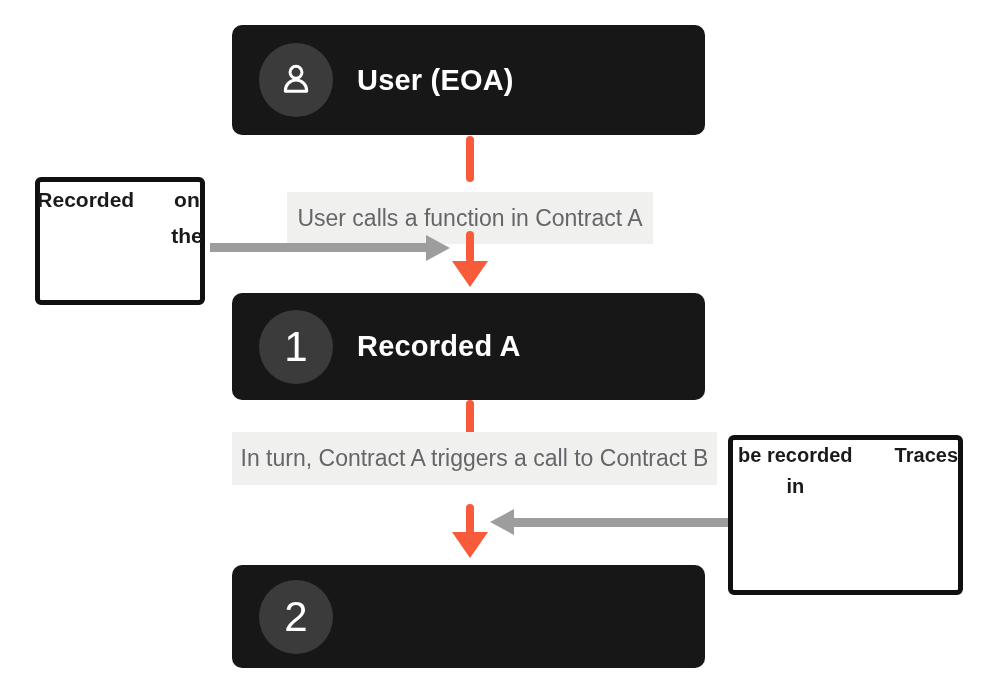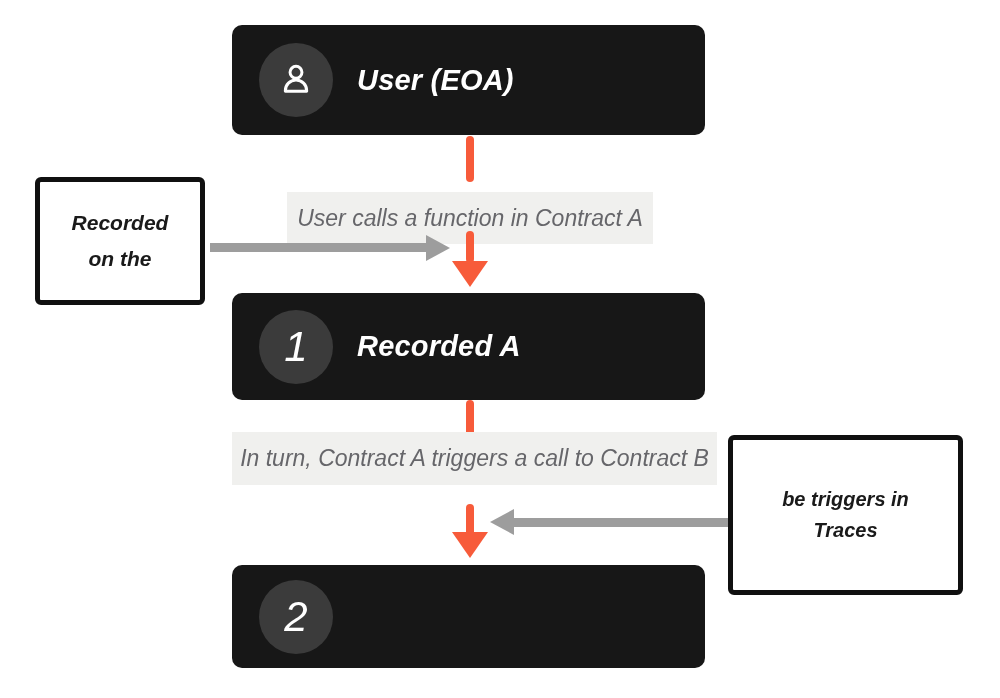--- a/index.html
+++ b/index.html
@@ -8,21 +8,21 @@
     --node-bg:#171717;
     --node-circle:#3b3b3b;
     --label-bg:#f0f0ee;
     --label-text:#66666a;
     --annotation-border:#101010;
     --annotation-text:#1a1a1a;
   }
   *{margin:0;padding:0;box-sizing:border-box;}
   html,body{background:#ffffff;}
   body{font-family:"Liberation Sans","DejaVu Sans",sans-serif;}
-  .canvas{position:relative;width:1000px;height:698px;background:#ffffff;overflow:hidden;font-style:italic;}
+  .canvas{position:relative;width:1000px;height:698px;background:#ffffff;overflow:hidden;}
 
   
   .node{
     position:absolute;left:232px;width:473px;
     background:var(--node-bg);border-radius:10px;
     display:flex;align-items:center;gap:24px;padding-left:27px;
   }
   .node-user{top:25px;height:110px;}
   .node-a{top:293px;height:107px;}
   .node-b{top:565px;height:103px;}
@@ -60,22 +60,22 @@
   .gshaft{position:absolute;height:9px;background:var(--arrow-gray);}
   .gshaft-1{left:210px;top:243px;width:216px;}
   .gshaft-2{left:514px;top:518px;width:216px;}
   .ghead{position:absolute;width:0;height:0;border-top:13px solid transparent;border-bottom:13px solid transparent;}
   .ghead-right{left:426px;top:235px;border-left:24px solid var(--arrow-gray);}
   .ghead-left{left:490px;top:509px;border-right:24px solid var(--arrow-gray);}
 
   
   .annotation{
     position:absolute;background:#ffffff;border:5px solid var(--annotation-border);
-    border-radius:6px;display:flex;flex-direction:column;justify-content:center;
-    color:var(--annotation-text);font-weight:700;text-align:center;
+    border-radius:6px;display:flex;justify-content:center;
+    color:var(--annotation-text);font-weight:700;text-align:center;gap:37px;
   }
   .annotation-left{left:35px;top:177px;width:170px;height:128px;font-size:21px;line-height:36px;}
   .annotation-right{left:728px;top:435px;width:235px;height:160px;font-size:20px;line-height:31px;}
 
   
   .person-icon{width:42px;height:42px;display:block;}
 </style>
 </head>
 <body>
 
@@ -117,21 +117,21 @@
 
   <div class="edge-label edge-label-2">In turn, Contract A triggers a call to Contract B</div>
 
   <div class="oline oline-4"></div>
   <div class="ohead ohead-2"></div>
 
   <div class="ghead ghead-left"></div>
   <div class="gshaft gshaft-2"></div>
 
   <div class="annotation annotation-right">
-    <div>be triggers in</div>
+    <div>be recorded in</div>
     <div>Traces</div>
   </div>
 
   <div class="node node-b">
     <div class="badge">
       <span class="badge-number">2</span>
     </div>
   </div>
 
 </div>

